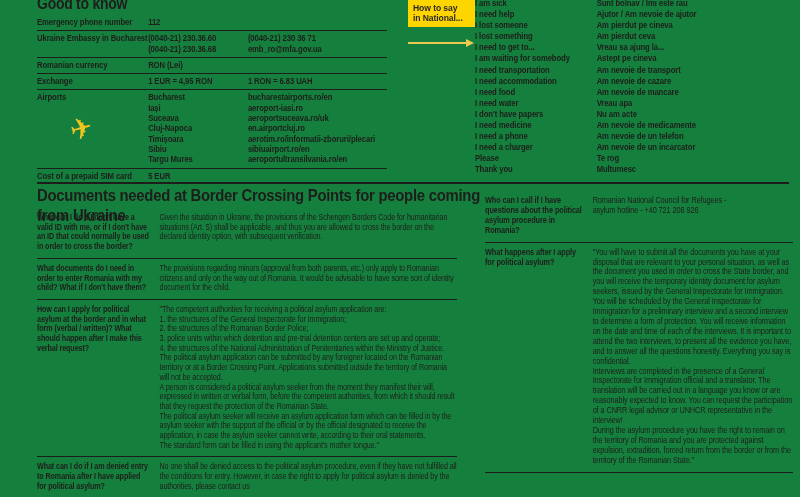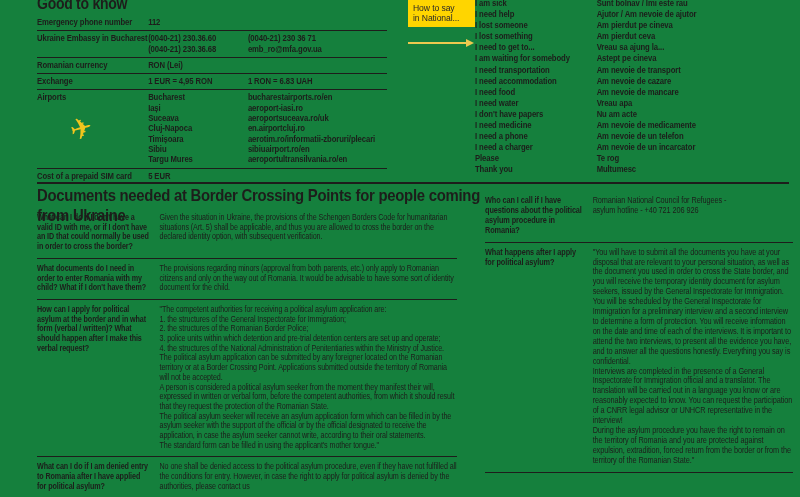--- a/index.html
+++ b/index.html
@@ -20,21 +20,21 @@
   .gtk-row.last { border-bottom:none; }
   .ml { white-space:pre-line; }
   .ap-cell { position:relative; }
   .plane { position:absolute; left:38px; top:22px; font-size:30px; line-height:30px;
            color:#f2c51d; transform:rotate(-14deg);
            font-family:"DejaVu Sans", sans-serif; font-weight:normal; }
   .ap-row { display:grid; grid-template-columns:114px 1fr; }
 
   
   .say-box { position:absolute; left:408px; top:0; width:67px; background:#ffd500;
-             padding:3px 4px 4px 5px; font-size:8.6px; line-height:10px; font-weight:normal; color:#2a2a28; }
+             padding:3px 4px 4px 5px; font-size:8.6px; line-height:10px; font-weight:bold; color:#2a2a28; }
   .say-arrow { position:absolute; left:408px; top:38px; width:66px; height:9px; display:flex; align-items:center; }
   .say-arrow .shaft { flex:1; height:2px; background:#eec94f; }
   .say-arrow .head { width:0; height:0; border-top:4px solid transparent;
                      border-bottom:4px solid transparent; border-left:8px solid #eec94f; }
 
   
   .phrases { position:absolute; left:475px; top:-2px; width:360px; font-size:8.8px;
              line-height:11.1px; font-weight:bold; }
   .ph-row { display:grid; grid-template-columns:139px 1fr; }
 

